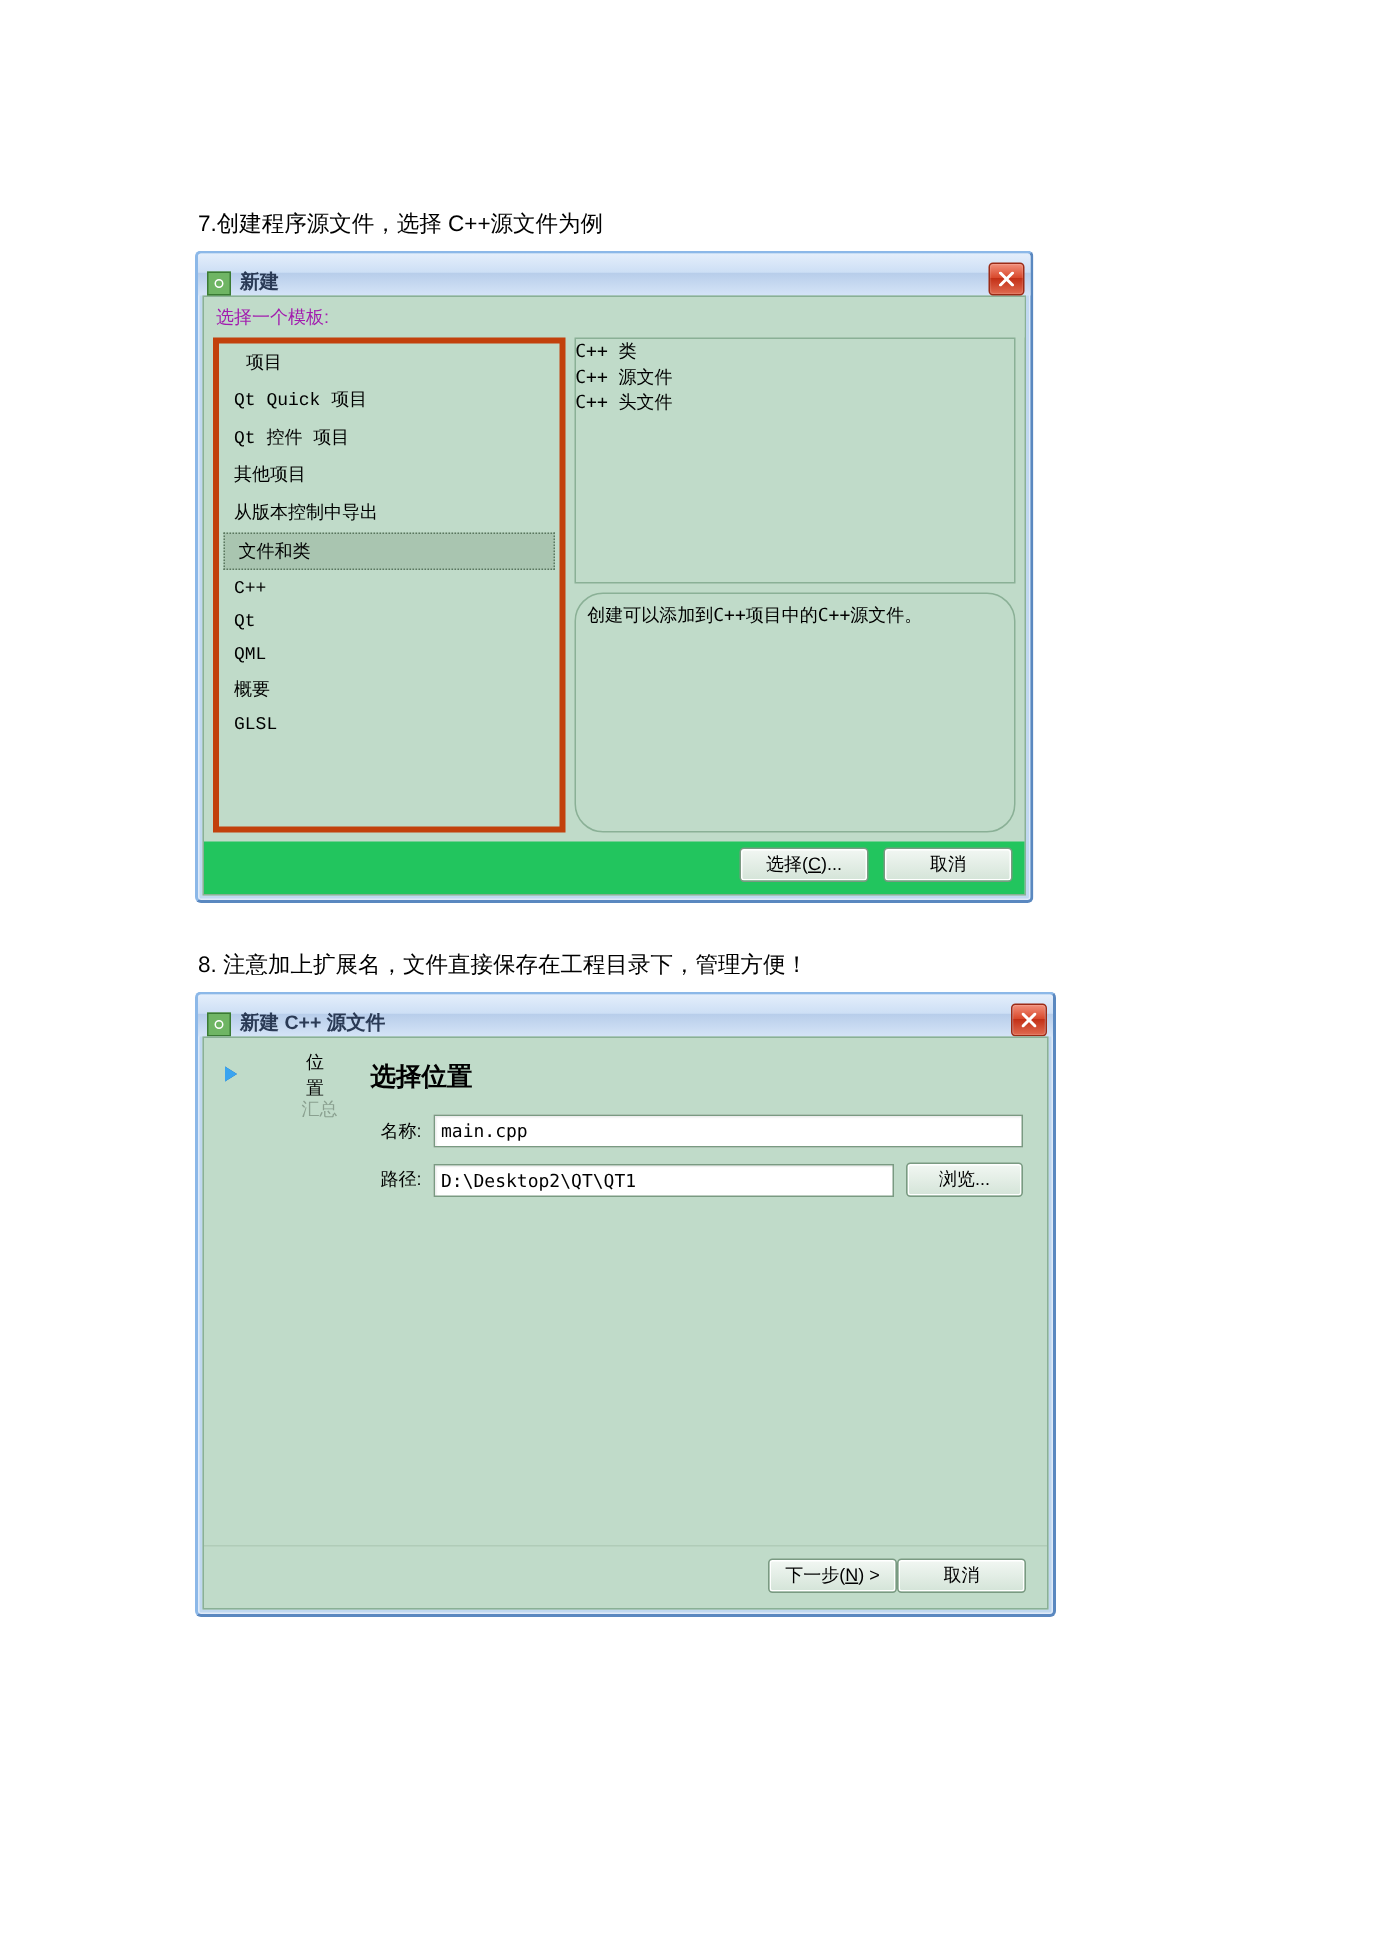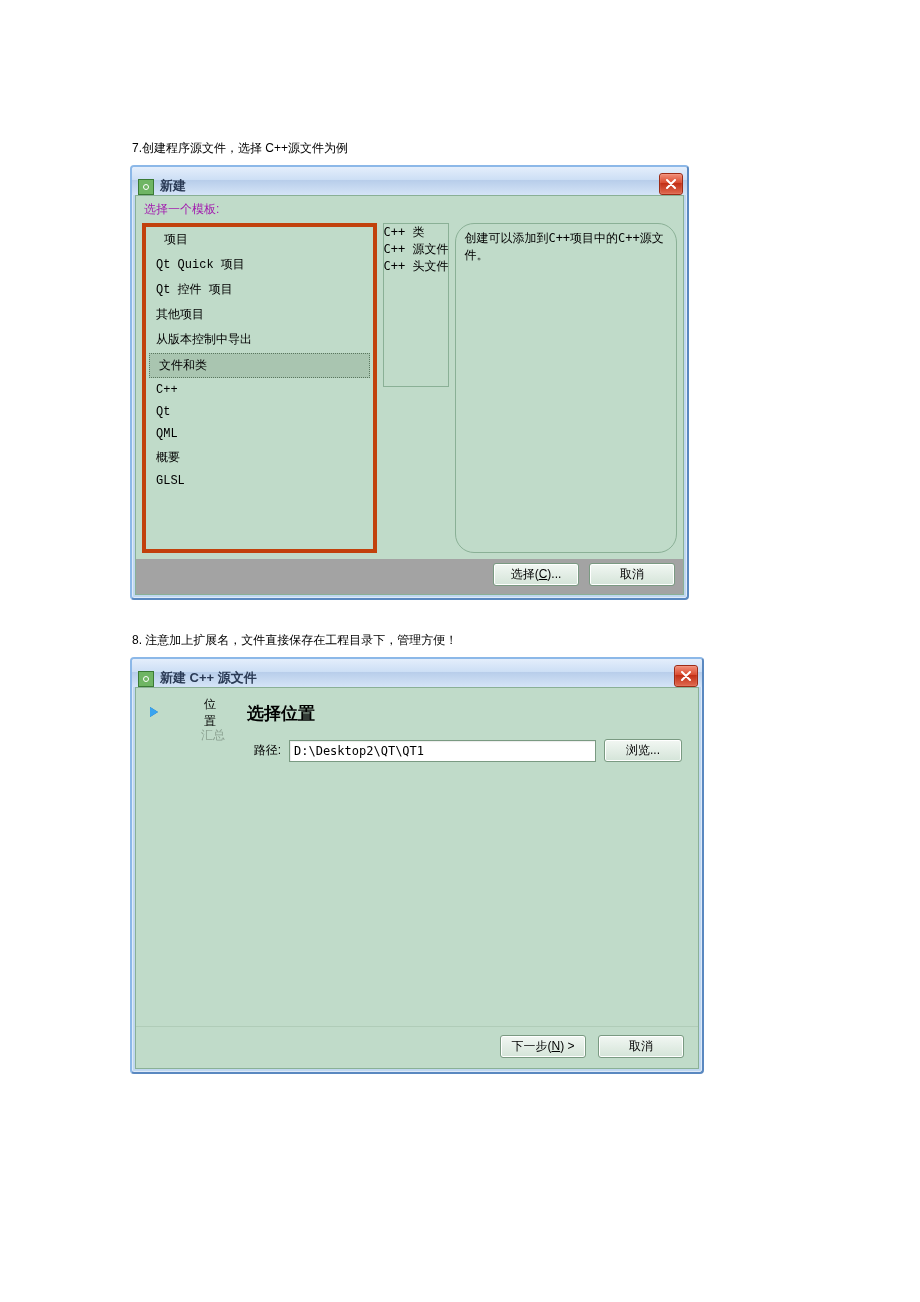--- a/index.html
+++ b/index.html
@@ -8,21 +8,21 @@
     width: 920px;
     background: #fff;
     font-family: "SimSun", "宋体", sans-serif;
     font-size: 14px;
     color: #000;
   }
   .page-pad {
     padding: 140px 130px 100px 130px;
   }
   .step-caption {
-    font-size: 12px;
+    font-size: 15px;
     margin: 0 0 8px 2px;
     font-family: "Microsoft YaHei", "SimSun", sans-serif;
   }
   
   .win {
     border: 2px solid #6fa0d8;
     border-top-color:#8cb8e8;
     border-left-color:#8cb8e8;
     border-right-color:#5a88c0;
     border-bottom-color:#5a88c0;
@@ -111,35 +111,35 @@
   }
   .listbox .li.indent{padding-left:18px;}
   .listbox .li.sel{
     background:#a9c5b0;
     border:1px dotted #5a775f;
     margin:1px 3px;
     padding:3px 23px 3px 9px;
   }
   .rightcol{
     flex:1.3;
-    display:flex;gap:6px;
+    display:flex;flex-direction:column;gap:6px;
   }
   .rightbox{
     background:#c0dbc9;
     border:1px solid #8ab096;
     font-size:12px;
     font-family:"SimSun","NSimSun",monospace;
     box-sizing:border-box;
   }
   .rightbox.top{height:164px;}
   .rightbox.bot{flex:1;min-height:160px;padding:6px 8px;border-radius:19px;}
   .btnrow{
     display:flex;justify-content:flex-end;gap:10px;
     padding:4px 8px 8px 8px;
-    background:#a3a3a3;
+    background:#22c55e;
   }
   .btn{
     font-size:12px;
     font-family:"SimSun","宋体",sans-serif;
     padding:2px 10px;
     min-width:64px;
     text-align:center;
     background:linear-gradient(to bottom,#f2f7f3,#d4e4d8);
     border:1px solid #7a9a82;
     border-radius:3px;
@@ -198,21 +198,21 @@
     font-family:"NSimSun","SimSun",monospace;
     font-size:12px;
     padding:2px 4px;
     border:1px solid #7a9a82;
     background:#fff;
     height:16px;
     box-shadow:inset 1px 1px 1px rgba(0,0,0,.08);
   }
   .btn.small{min-width:56px;}
   .btnrow2{
-    display:flex;justify-content:flex-end;gap:12px;
+    display:flex;justify-content:flex-end;
     padding:8px 14px 10px 14px;
     border-top:1px solid #b0ccb8;
     background:#c0dbc9;
   }
   .spacer-v{height:32px;}
 </style>
 </head>
 <body>
 
 <div class="page-pad">
@@ -284,20 +284,24 @@
             <span class="arrow-icon"><span></span></span>
             <span style="color:#000;font-weight:normal;margin-left:42px;">位置</span>
           </div>
           <div class="sitem" style="color:#8aa090;">
             <span>汇总</span>
           </div>
         </div>
         <div class="wizmain">
           <h3>选择位置</h3>
           <div class="formrow">
+            <label>名称:</label>
+            <input class="textfield" value="main.cpp" style="">
+          </div>
+          <div class="formrow">
             <label>路径:</label>
             <input class="textfield" style="flex: 1 1 0%;" value="D:\Desktop2\QT\QT1">
             <span class="btn small">浏览...</span>
           </div>
         </div>
       </div>
       <div class="btnrow2">
         <span class="btn"><span>下一步(</span><span class="u">N</span><span>) &gt;</span></span>
         <span class="btn">取消</span>
       </div>

